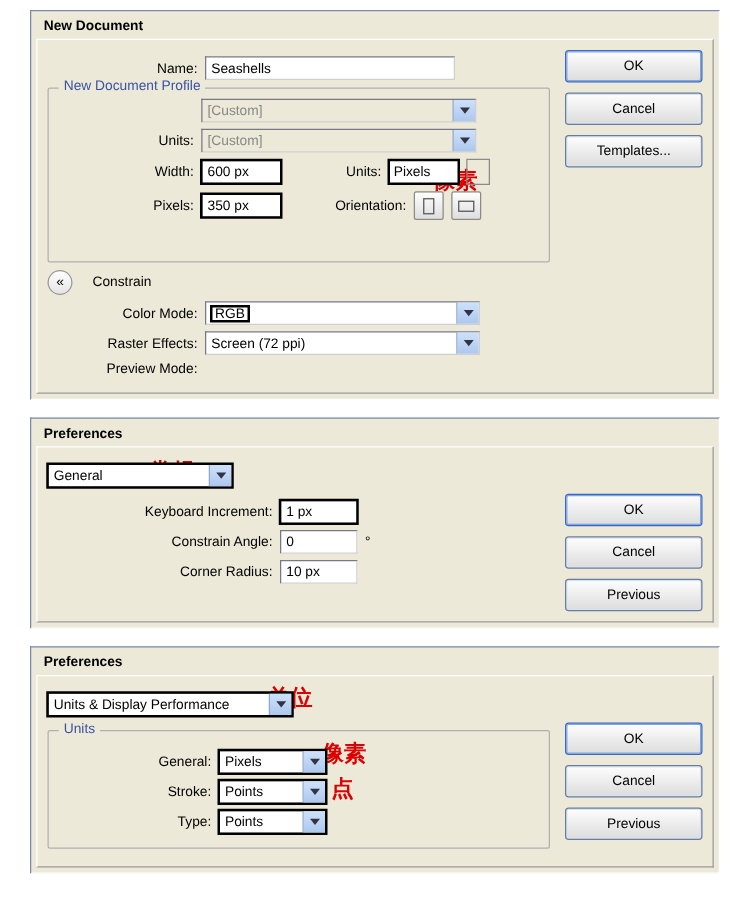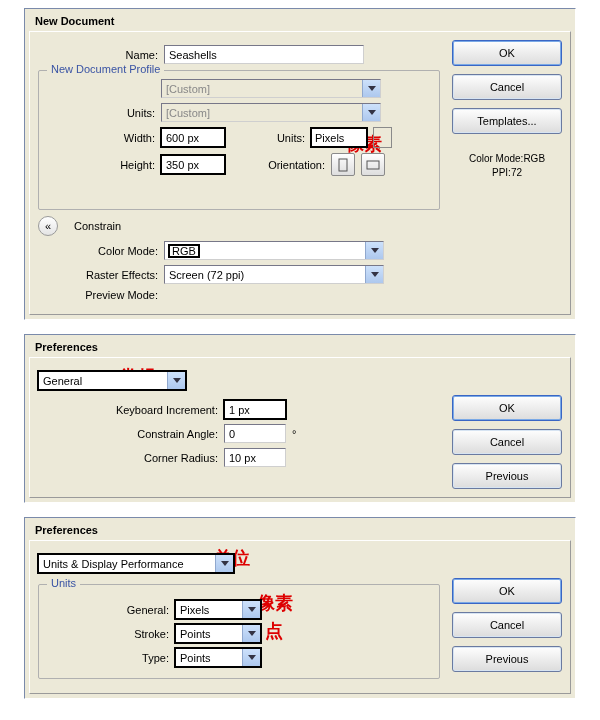--- a/index.html
+++ b/index.html
@@ -61,21 +61,21 @@
           <div class="row">
             <div class="lbl" style="width:106px">Width:</div>
             <input class="input highlight" style="width: 64px;" value="600 px">
             <div class="lbl" style="width:56px;margin-left:18px">Units:</div>
             <div class="select highlight" style="width:56px">
               <input class="input" style="width: 100%; border: none;" value="Pixels">
             </div>
             <span class="caret" style="position:static;width:17px;height:19px;border:1px solid #8a8a8a"></span>
           </div>
           <div class="row">
-            <div class="lbl" style="width:106px">Height:</div>
+            <div class="lbl" style="width:106px">Pixels:</div>
             <input class="input highlight" style="width: 64px;" value="350 px">
             <div class="lbl" style="width:76px;margin-left:18px">Orientation:</div>
             <div class="iconbtn">
                 <svg width="12" height="14">
                   <rect x="2" y="1" width="8" height="12" fill="none" stroke="#555"></rect>
                 </svg>
               </div>
             <div class="iconbtn">
                 <svg width="14" height="12">
                   <rect x="1" y="2" width="12" height="8" fill="none" stroke="#555"></rect>
@@ -104,24 +104,20 @@
           </div>
         </div>
         <div class="row">
           <div class="lbl" style="width:120px">Preview Mode:</div>
         </div>
       </div>
       <div class="rightcol">
         <div class="btn default">OK</div>
         <div class="btn">Cancel</div>
         <div class="btn">Templates...</div>
-        <div class="info">
-          <div>Color Mode:RGB</div>
-          <div>PPI:72</div>
-        </div>
       </div>
     </div>
   </div>
 </div>
 
 <div class="dialog" style="position:relative">
   <div class="title">Preferences</div>
   <div class="inner">
     <div style="position:relative">
       <div class="annot" style="top:-6px;left:82px">常规</div>

